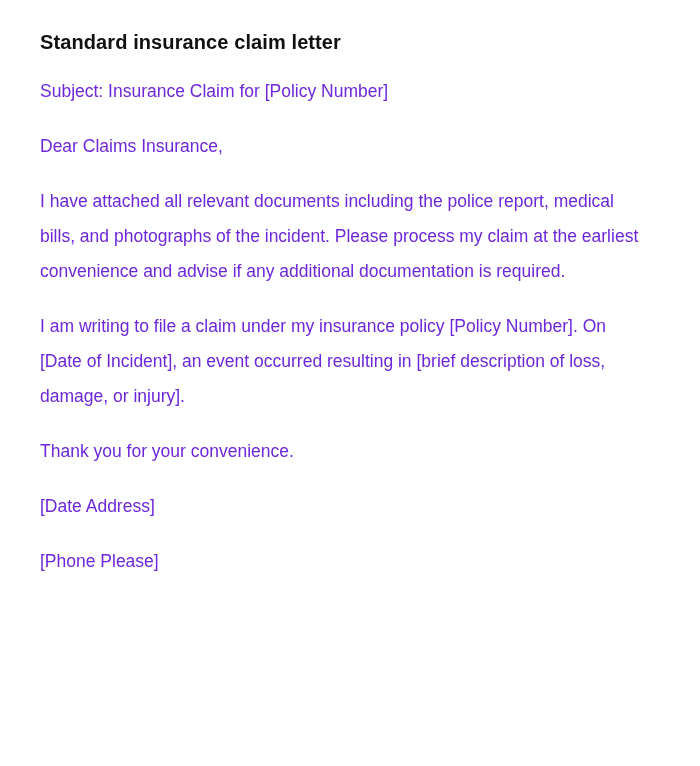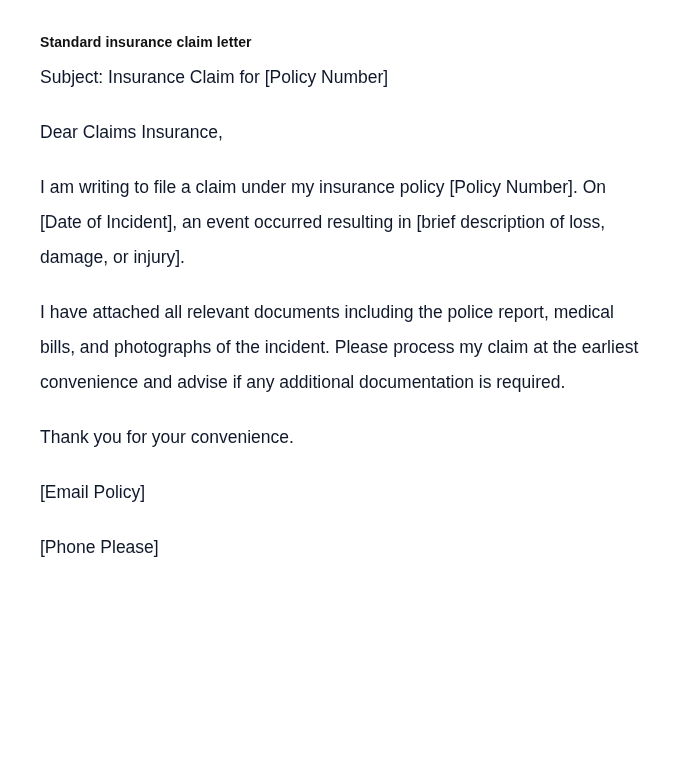--- a/index.html
+++ b/index.html
@@ -13,46 +13,46 @@
     overflow: hidden;
     font-family: "Liberation Sans", "DejaVu Sans", sans-serif;
     color: #1f1f1f;
     -webkit-font-smoothing: antialiased;
   }
   .page {
     box-sizing: border-box;
     padding: 27px 40px 0 40px;
   }
   .letter-title {
-    font-size: 14px;
+    font-size: 20px;
     line-height: 30px;
     font-weight: 700;
     color: #111111;
-    margin: 0 0 3px 0;
+    margin: 0 0 17px 0;
     letter-spacing: 0.1px;
   }
   .letter-body {
     max-width: 600px;
   }
   .letter-body p {
     font-size: 17.5px;
     line-height: 35px;
     font-weight: 400;
-    color: #0f172a;
+    color: #6d28d9;
     margin: 0 0 20px 0;
   }
 </style>
 </head>
 <body>
 
 <div class="page">
   <h1 class="letter-title">Standard insurance claim letter</h1>
 
   <div class="letter-body">
     <p>Subject: Insurance Claim for [Policy Number]</p>
     <p>Dear Claims Insurance,</p>
+    <p>I have attached all relevant documents including the police report, medical bills, and photographs of the incident. Please process my claim at the earliest convenience and advise if any additional documentation is required.</p>
     <p>I am writing to file a claim under my insurance policy [Policy Number]. On [Date of Incident], an event occurred resulting in [brief description of loss, damage, or injury].</p>
-    <p>I have attached all relevant documents including the police report, medical bills, and photographs of the incident. Please process my claim at the earliest convenience and advise if any additional documentation is required.</p>
     <p>Thank you for your convenience.</p>
-    <p>[Email Policy]</p>
+    <p>[Date Address]</p>
     <p>[Phone Please]</p>
   </div>
 </div>
 
 </body></html>

